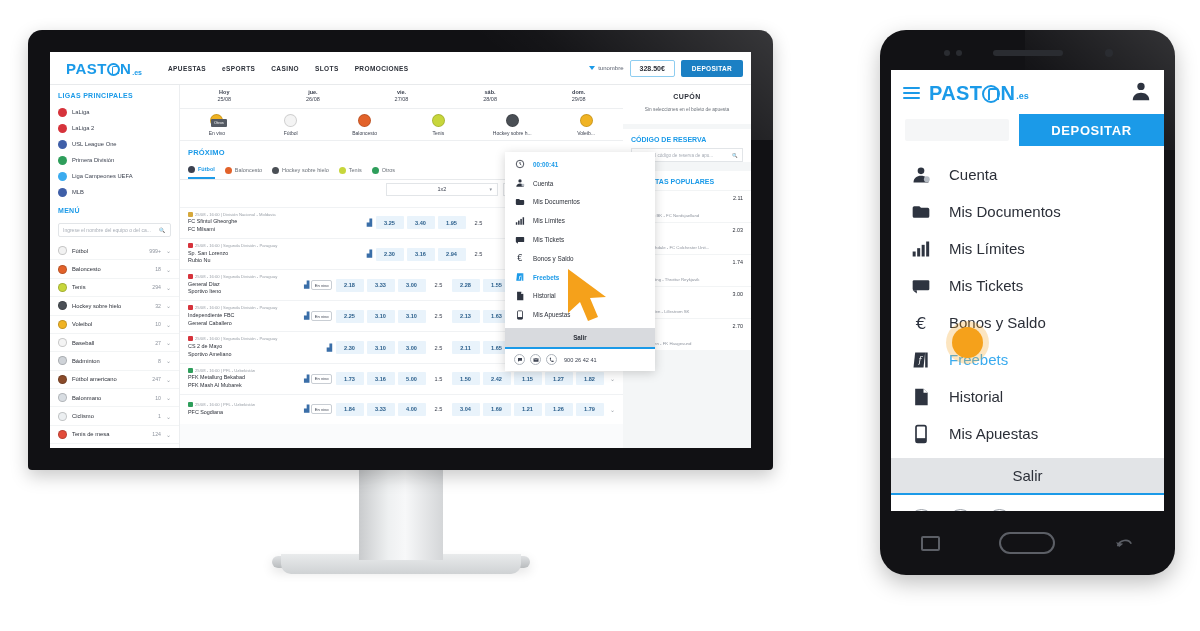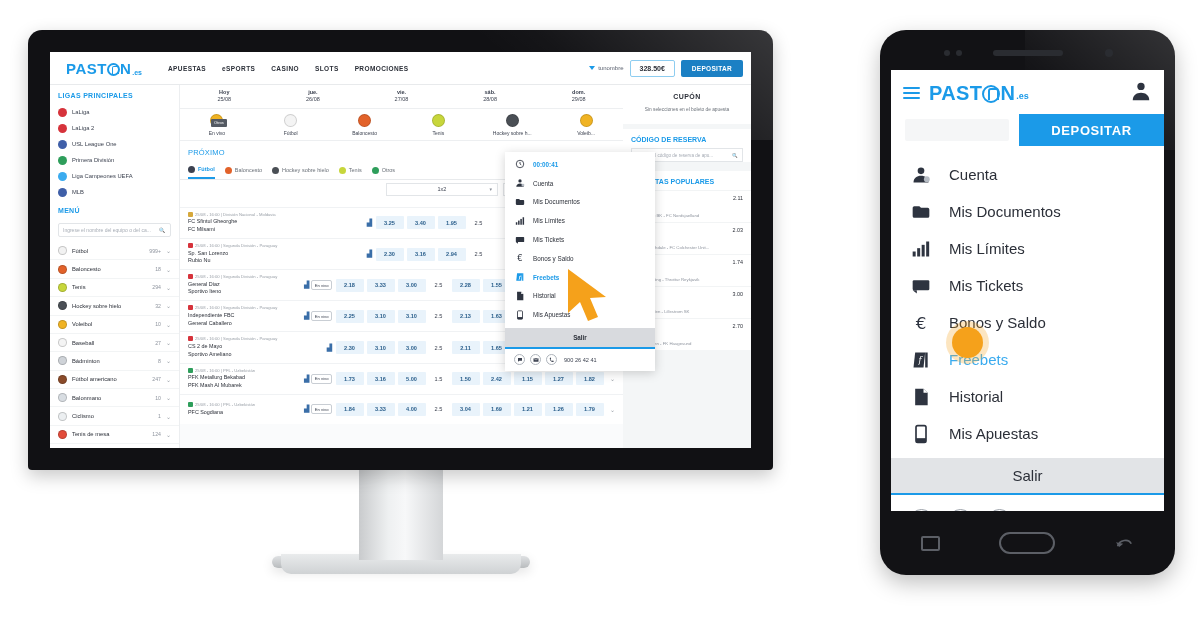--- a/index.html
+++ b/index.html
@@ -104,21 +104,21 @@
   .date-cell{ flex:1; text-align:center; padding:4px 0; font-size:5.5px; color:#3c4250; line-height:1.35; }
   .date-cell b{ font-weight:700; display:block; }
   .sport-strip{ display:flex; background:#fff; padding:5px 0 4px; border-bottom:1px solid #edeff1;}
   .ss-item{ flex:1; text-align:center; position:relative; }
   .ss-ball{ width:13px;height:13px;border-radius:50%; margin:0 auto 3px; }
   .ss-lab{ font-size:5px; color:#3c4250; }
   .ss-badge{
     position:absolute; left:50%; transform:translateX(-6px); top:5px;
     background:#545a63; color:#fff; font-size:4px; padding:1.5px 3px; border-radius:1px;
   }
-  .sec-title{ font-size:7.5px; font-weight:400; color:#1b9ae8; padding:7px 8px 5px; background:#fff; letter-spacing:.2px;}
+  .sec-title{ font-size:7.5px; font-weight:700; color:#1b9ae8; padding:7px 8px 5px; background:#fff; letter-spacing:.2px;}
   .tab-strip{ display:flex; gap:10px; padding:0 8px 0; background:#fff; border-bottom:1px solid #e8eaec; }
   .tabx{ display:flex; align-items:center; gap:3px; font-size:5.5px; color:#6a7078; padding:4px 0 4px; }
   .tabx.active{ color:#1b9ae8; font-weight:700; border-bottom:2px solid #1b9ae8; }
   .tab-ic{ width:7px;height:7px;border-radius:50%; }
   .mkt-row{ display:flex; justify-content:flex-end; background:#fff; padding:3px 8px 0; }
   .mkt-sel{
     border:1px solid #e2e5e8; width:112px; height:13px; font-size:5.5px;
     display:flex; align-items:center; justify-content:center; color:#3c4250; position:relative;
   }
   .mkt-sel::after{ content:"▾"; position:absolute; right:5px; font-size:5px; color:#8a9099; }

